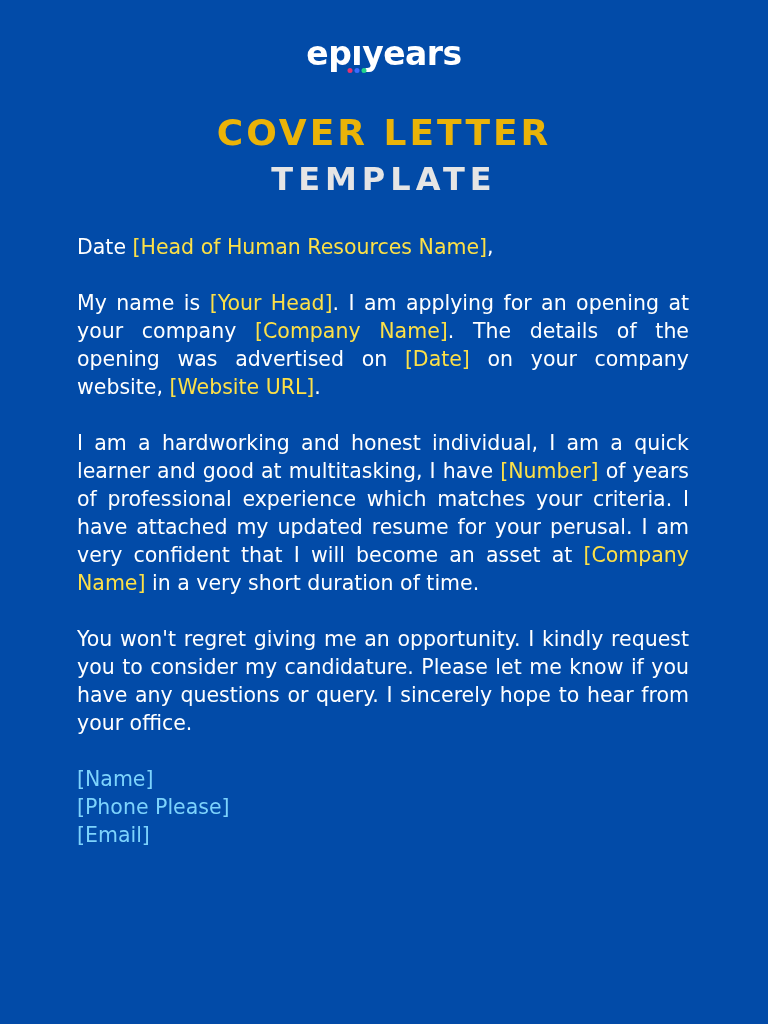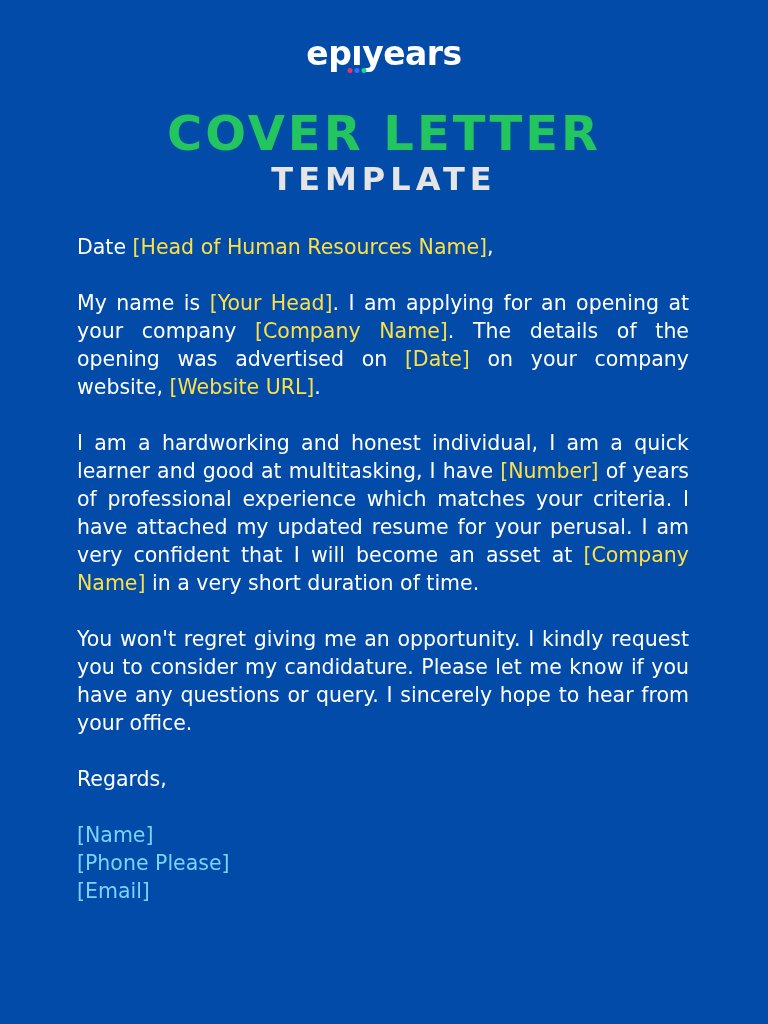--- a/index.html
+++ b/index.html
@@ -50,23 +50,23 @@
       position: absolute;
       left: 0;
       width: 768px;
       text-align: center;
       font-family: "DejaVu Sans", sans-serif;
       font-weight: bold;
       letter-spacing: 3px;
     }
     .title-1 {
       top: 110px;
-      font-size: 48px;
+      font-size: 36px;
       line-height: 46px;
-      color: #22c55e;
+      color: #eab308;
     }
     .title-2 {
       top: 156px;
       font-size: 32px;
       line-height: 46px;
       color: #e5e5e5;
       letter-spacing: 5px;
     }
     .letter {
       position: absolute;
@@ -107,20 +107,19 @@
 
 <div class="letter">
   <p><span>Date </span><span class="ph">[Head of Human Resources Name]</span><span>,</span></p>
 
   <p><span>My name is </span><span class="ph">[Your Head]</span><span>. I am applying for an opening at your company </span><span class="ph">[Company Name]</span><span>. The details of the opening was advertised on </span><span class="ph">[Date]</span><span> on your company website, </span><span class="ph">[Website URL]</span><span>.</span></p>
 
   <p><span>I am a hardworking and honest individual, I am a quick learner and good at multitasking, I have </span><span class="ph">[Number]</span><span> of years of professional experience which matches your criteria. I have attached my updated resume for your perusal. I am very confident that I will become an asset at </span><span class="ph">[Company Name]</span><span> in a very short duration of time.</span></p>
 
   <p>You won't regret giving me an opportunity. I kindly request you to consider my candidature. Please let me know if you have any questions or query. I sincerely hope to hear from your office.</p>
 
-  <p>Regards,</p>
 
   <div>
     <span class="sig-line">[Name]</span>
     <span class="sig-line">[Phone Please]</span>
     <span class="sig-line">[Email]</span>
   </div>
 </div>
 
 </body></html>

